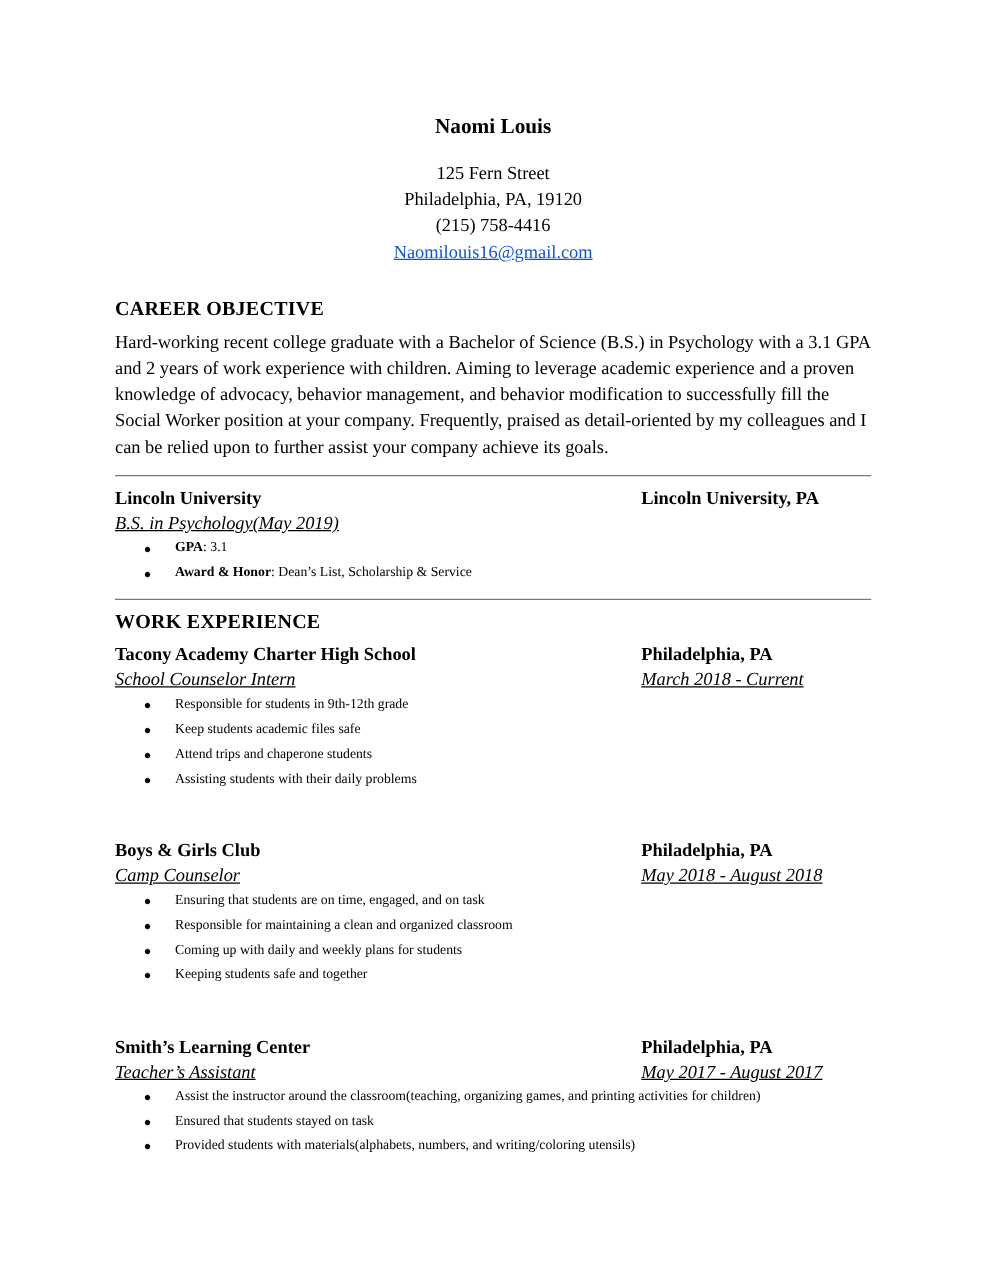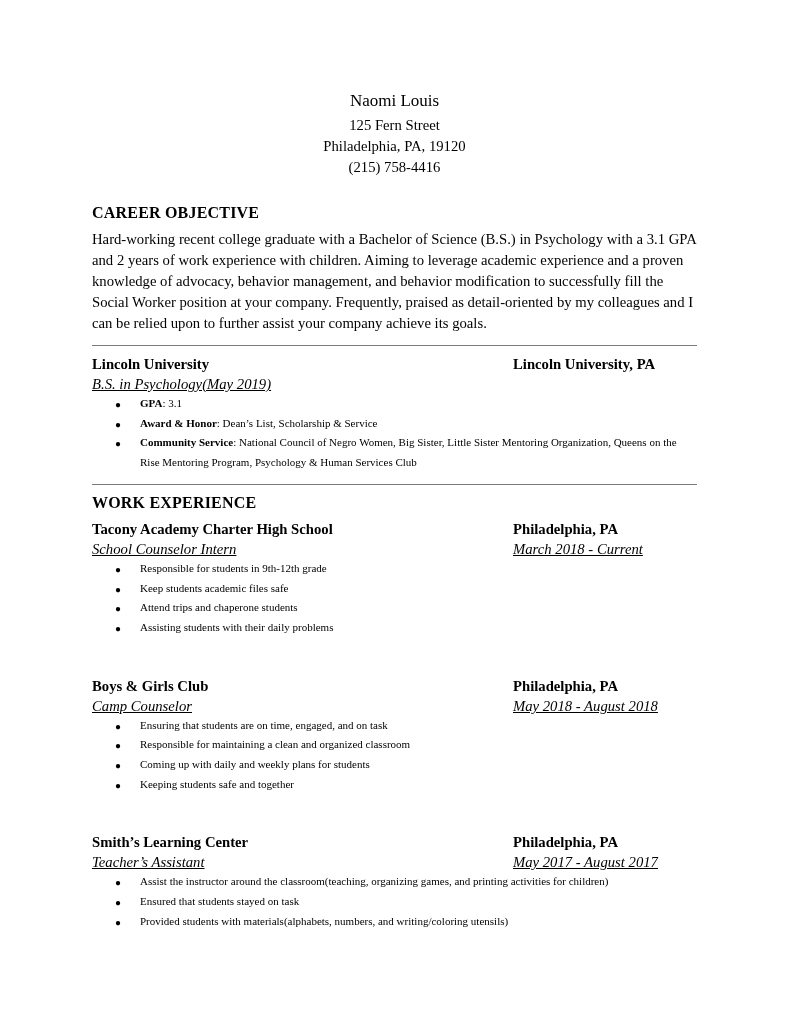--- a/index.html
+++ b/index.html
@@ -13,21 +13,21 @@
     overflow: hidden;
   }
   .page {
     width: 791px;
     height: 1024px;
     padding: 90px 94px 0 92px;
     background: #ffffff;
   }
   
   .hdr { text-align: center; line-height: 21px; font-size: 14.7px; }
-  .hdr .name { font-size: 17px; font-weight: normal; line-height: 22px; margin-bottom: 3px; }
+  .hdr .name { font-size: 17px; font-weight: bold; line-height: 22px; margin-bottom: 17px; }
   .hdr a.email {
     color: #1155cc;
     text-decoration: underline;
     cursor: pointer;
   }
   
   .section-heading {
     font-size: 16px;
     font-weight: bold;
     letter-spacing: 0.2px;
@@ -78,20 +78,23 @@
 </head>
 <body>
 
 <div class="page">
 
   <div class="hdr">
     <div class="name">Naomi Louis</div>
     <div>125 Fern Street</div>
     <div>Philadelphia, PA, 19120</div>
     <div>(215) 758-4416</div>
+    <div>
+      <a class="email">Naomilouis16@gmail.com</a>
+    </div>
   </div>
 
   <div class="objective-wrap">
     <div class="section-heading">CAREER OBJECTIVE</div>
     <div class="objective-text">Hard-working recent college graduate with a Bachelor of Science (B.S.) in Psychology with a 3.1 GPA and 2 years of work experience with children. Aiming to leverage academic experience and a proven knowledge of advocacy, behavior management, and behavior modification to successfully fill the Social Worker position at your company. Frequently, praised as detail-oriented by my colleagues and I can be relied upon to further assist your company achieve its goals.</div>
   </div>
 
   <hr class="divider">
 
   <div>
@@ -99,21 +102,20 @@
       <span class="bold">Lincoln University</span>
       <span class="bold">Lincoln University, PA</span>
     </div>
     <div class="row2">
       <span class="ital">B.S. in Psychology(May 2019)</span>
       <span></span>
     </div>
     <ul class="bullets edu-bullets">
       <li><span class="bold">GPA</span><span>: 3.1</span></li>
       <li><span class="bold">Award &amp; Honor</span><span>: Dean’s List, Scholarship &amp; Service</span></li>
-      <li><span class="bold">Community Service</span><span>: National Council of Negro Women, Big Sister, Little Sister Mentoring Organization, Queens on the Rise Mentoring Program, Psychology &amp; Human Services Club</span></li>
     </ul>
   </div>
 
   <hr class="divider">
 
   <div>
     <div class="section-heading">WORK EXPERIENCE</div>
 
     <div class="job">
       <div class="row2">

